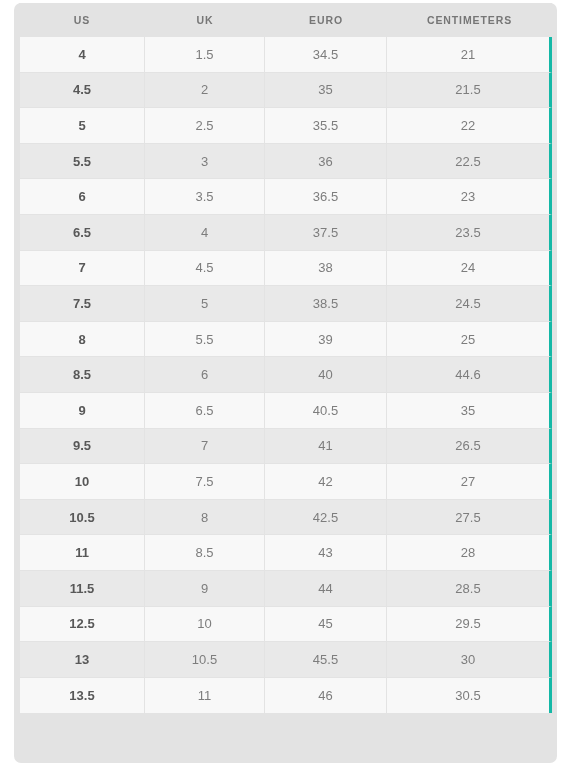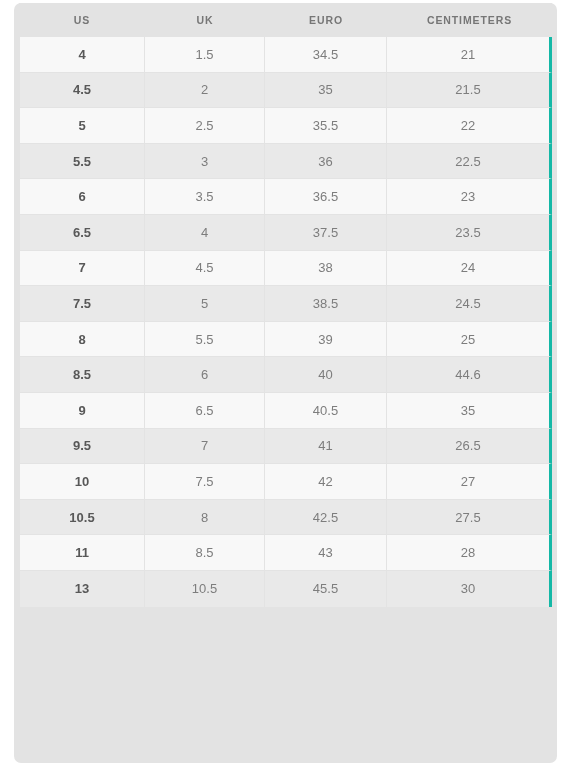--- a/index.html
+++ b/index.html
@@ -198,20 +198,38 @@
           <td>42.5</td>
           <td class=" col-last">27.5</td>
         </tr>
         <tr>
           <td class="col-us">11</td>
           <td>8.5</td>
           <td>43</td>
           <td class=" col-last">28</td>
         </tr>
         <tr>
+          <td class="col-us">11.5</td>
+          <td>9</td>
+          <td>44</td>
+          <td class=" col-last">28.5</td>
+        </tr>
+        <tr>
+          <td class="col-us">12.5</td>
+          <td>10</td>
+          <td>45</td>
+          <td class=" col-last">29.5</td>
+        </tr>
+        <tr>
           <td class="col-us">13</td>
           <td>10.5</td>
           <td>45.5</td>
           <td class=" col-last">30</td>
         </tr>
+        <tr>
+          <td class="col-us">13.5</td>
+          <td>11</td>
+          <td>46</td>
+          <td class=" col-last">30.5</td>
+        </tr>
       </tbody>
   </table>
 </div>
 
 </body></html>

